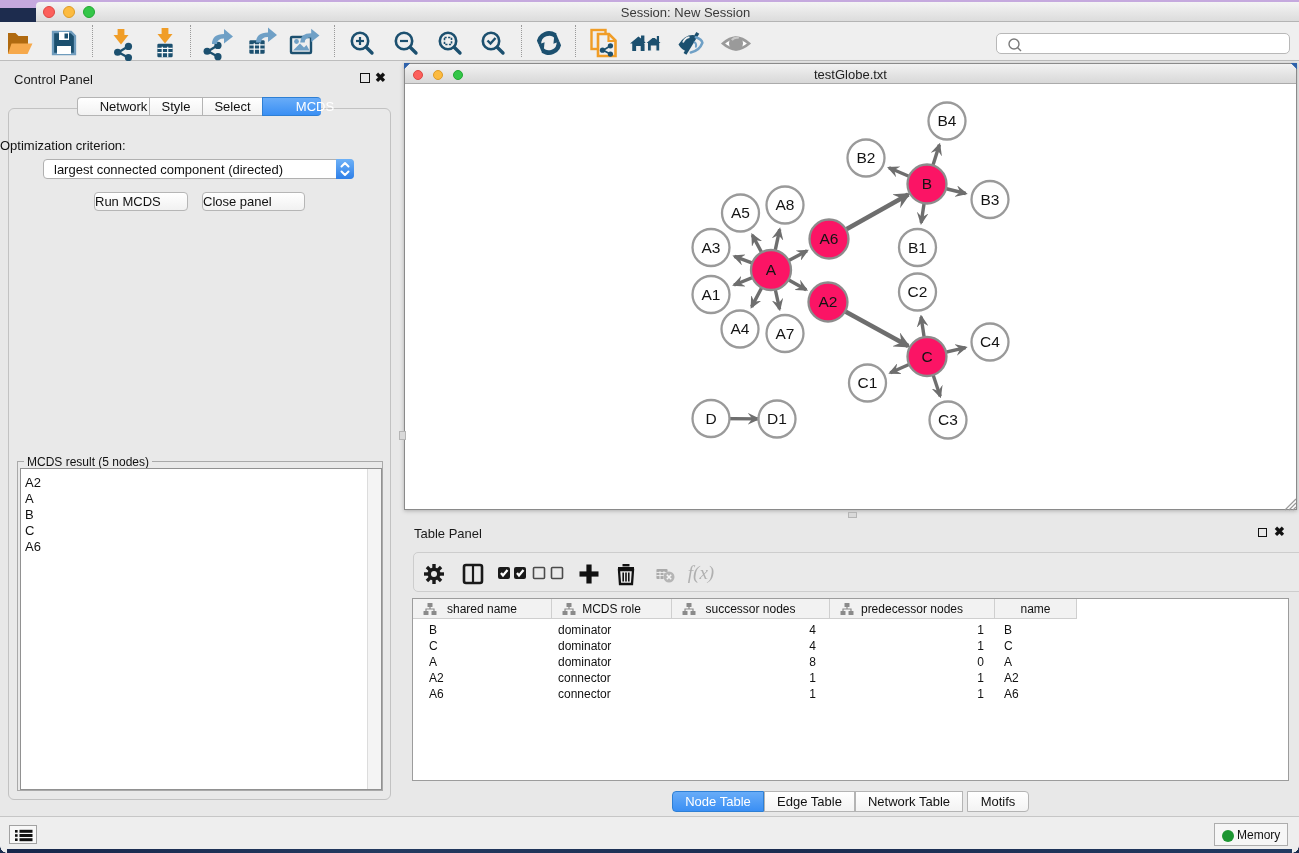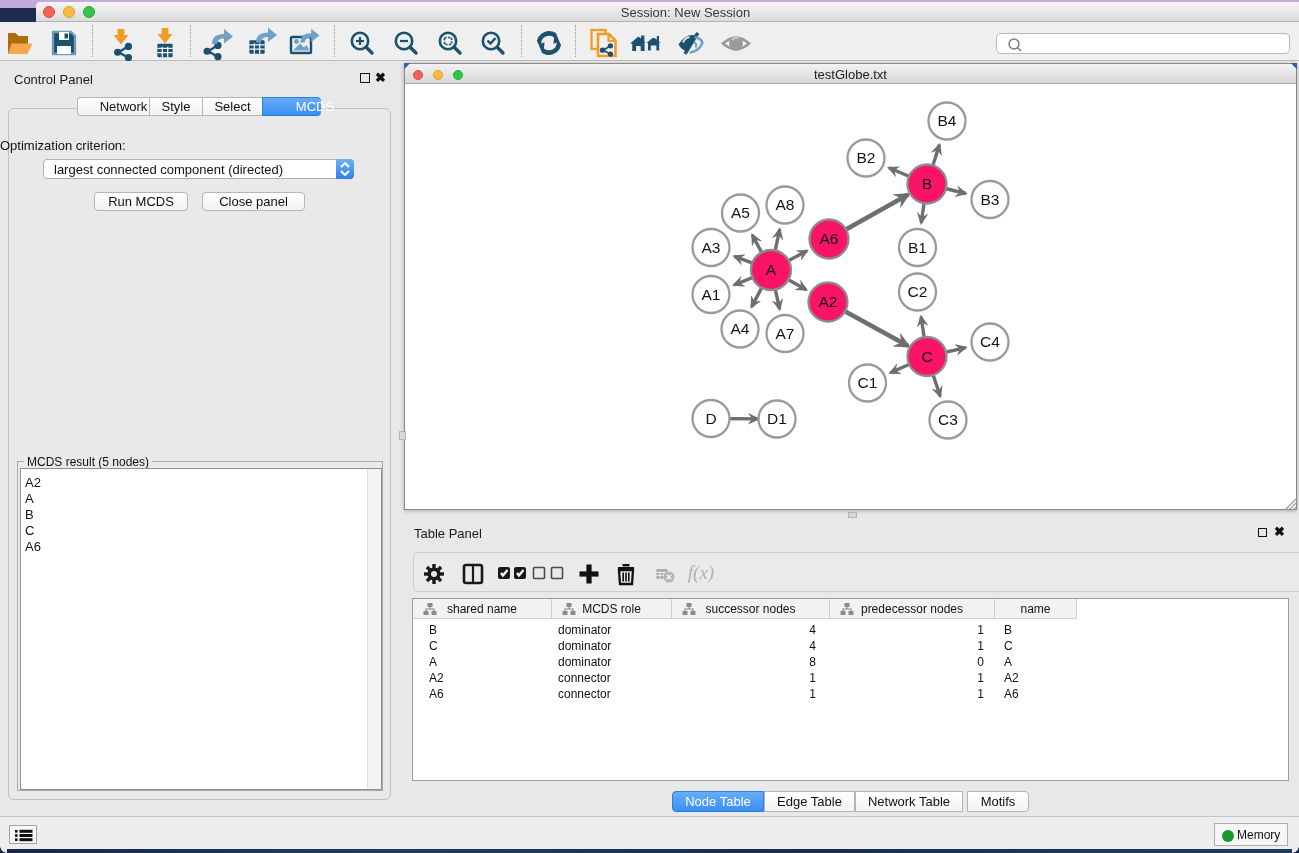--- a/index.html
+++ b/index.html
@@ -33,21 +33,21 @@
 #cp-close { left:375px; top:9px; font-size:13px; color:#111; font-weight:bold; }
 #cp-panel { left:8px; top:47px; width:383px; height:692px; background:#e9e9e9; border:1px solid #c2c2c2; border-radius:6px; }
 #cp-tabs { left:77px; top:36px; height:19px; display:flex; font-size:13px; }
 .cptab { border:1px solid #b4b4b4; border-right:none; background:linear-gradient(#ffffff,#f2f2f2); color:#111; display:flex; align-items:center; justify-content:center; height:19px; }
 .cptab:first-child { border-radius:4px 0 0 4px;padding-left:20px; }
 .cptab.sel { background:linear-gradient(#68acf8,#3a8ff4); color:#fff; border-color:#2e7fd4; border-radius:0 4px 4px 0;padding-left:46px; }
 #opt-label { left:0; top:77px; width:399px; text-align:left; font-size:13px; color:#111; }
 #dropdown { left:43px; top:98px; width:311px; height:20px; background:#fff; border:1px solid #b0b0b0; border-radius:4px; font-size:13px; color:#111; }
 #dropdown .dtext { position:absolute; left:10px; top:2px; }
 #dropdown .stepper { position:absolute; right:-1px; top:-1px; width:18px; height:20px; background:linear-gradient(#6eb1f7,#2e7fe8); border-radius:0 4px 4px 0; }
-.btn { position:absolute; height:19px; background:linear-gradient(#ffffff,#f1f1f1); border:1px solid #b6b6b6; border-radius:4px; font-size:13px; color:#111; text-align:center; line-height:17px; }
+.btn { position:absolute; height:19px; background:linear-gradient(#ffffff,#f1f1f1); border:1px solid #b6b6b6; border-radius:4px; font-size:13px; color:#111; line-height:17px; }
 #btn-run { left:94px; top:131px; width:94px; }
 #btn-close { left:202px; top:131px; width:103px; }
 #groupbox { left:17px; top:400px; width:366px; height:330px; border:1px solid #a9a9a9; }
 #groupbox-label { position:absolute; left:6px; top:-7px; background:#e9e9e9; padding:0 3px; font-size:12px; color:#111; }
 #mcds-list { position:absolute; left:2px; top:6px; width:362px; height:322px; background:#fff; border:1px solid #919191; font-size:13px; color:#111; }
 #mcds-list .scroll { position:absolute; right:0; top:0; width:14px; height:100%; background:#f4f4f4; border-left:1px solid #dcdcdc; }
 #mcds-list div.item { padding-left:4px; height:16px; line-height:16px; } #mcds-list .items { padding-top:6px; }
 
 
 #netwin { left:404px; top:2px; width:893px; height:447px; background:#fff; border:1px solid #8a8a8a; box-shadow:0 1px 4px rgba(0,0,0,0.25); }

